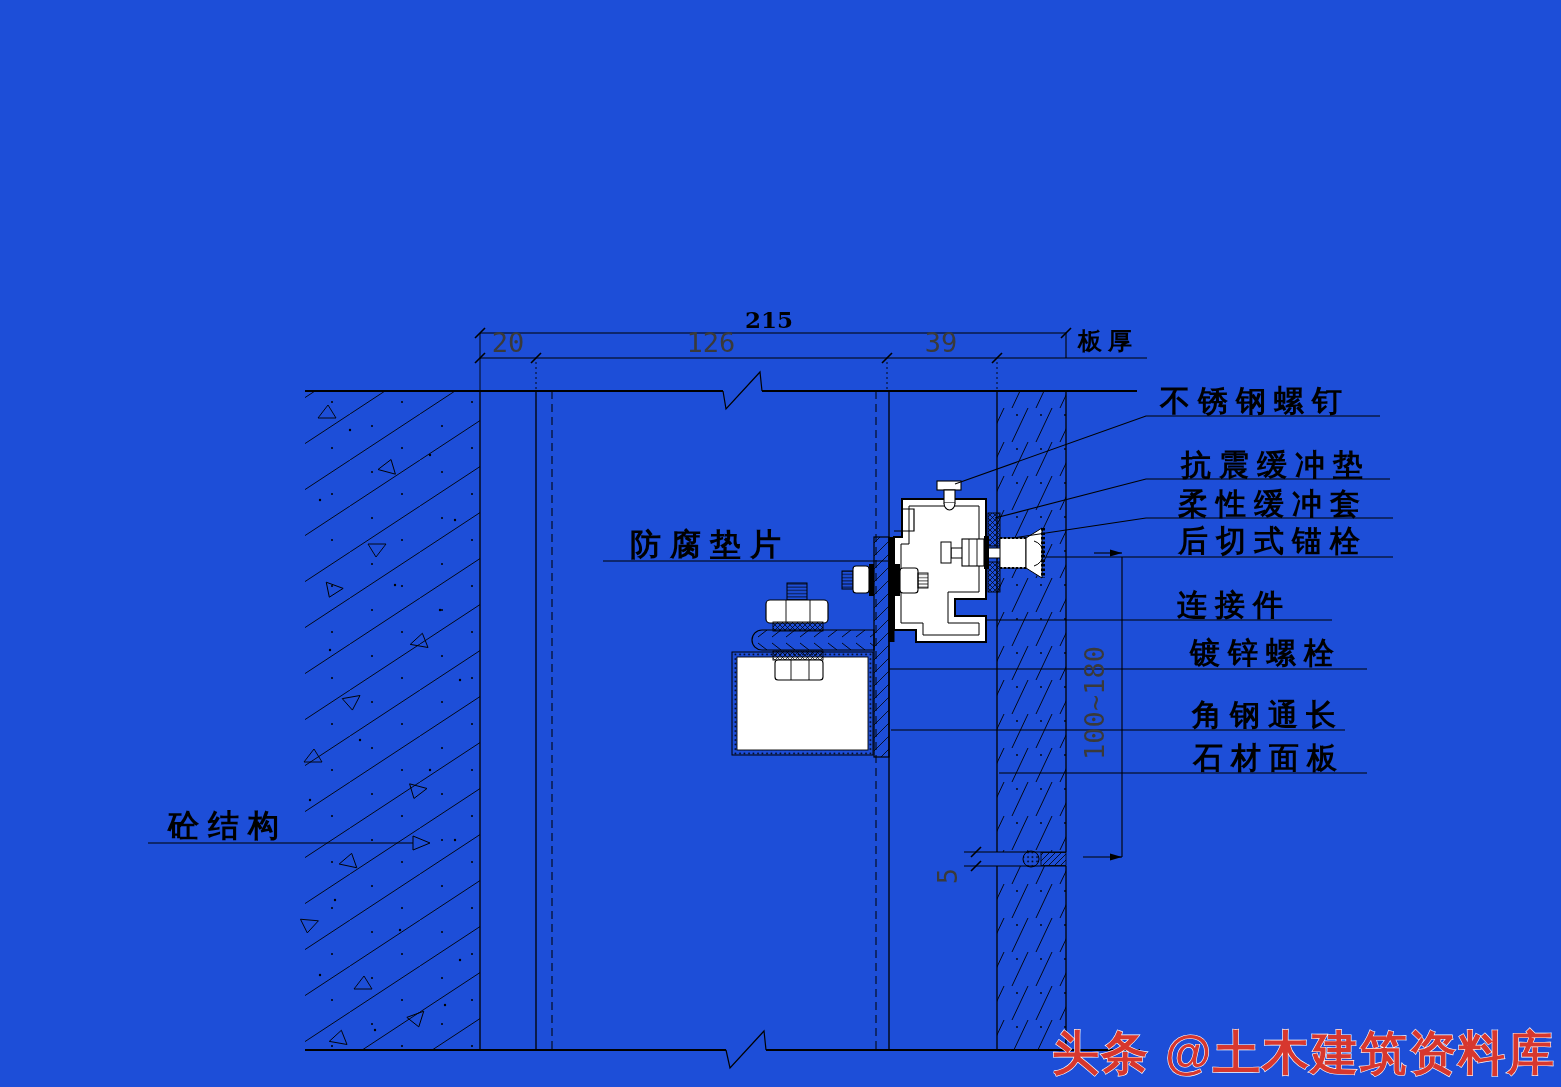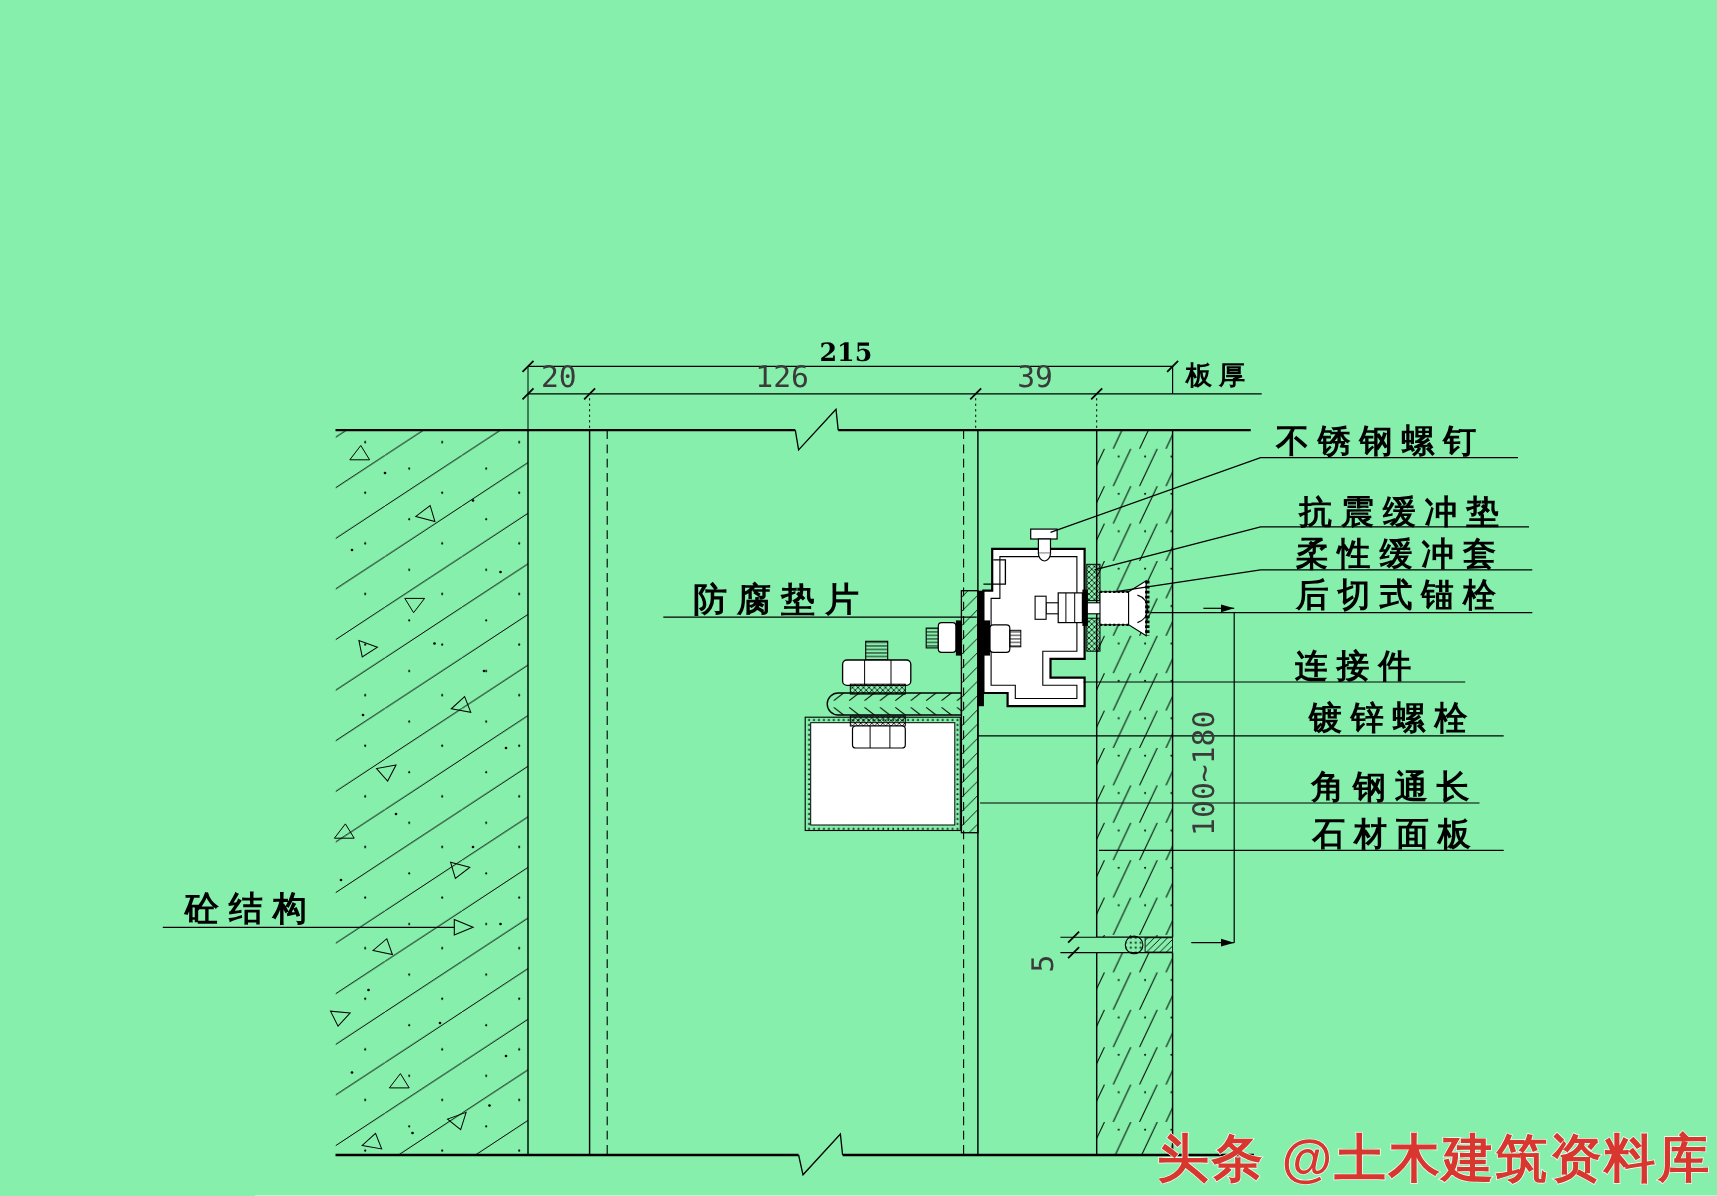--- a/index.html
+++ b/index.html
@@ -1,16 +1,16 @@
 <!DOCTYPE html>
 <html><head>
 <meta charset="utf-8">
 <style>
   html,body{margin:0;padding:0;background:#fff;}
-  .stage{position:relative;width:1561px;height:1087px;background:#86efac;overflow:hidden;}
+  .stage{position:relative;width:1561px;height:1087px;background:#1d4ed8;overflow:hidden;}
   svg{display:block;}
   .cjk{font-family:"Liberation Sans",sans-serif;font-weight:bold;fill:#000;}
   .lblR{font-size:30px;letter-spacing:8px;}
   .lblL{font-size:31px;letter-spacing:9px;}
   .lblS{font-size:24px;letter-spacing:6px;}
   .dimnum{font-family:"DejaVu Sans Mono",monospace;font-size:27px;fill:#3a3a3a;font-weight:400;}
   .dimtotal{font-family:"DejaVu Serif",serif;font-size:23px;font-weight:bold;fill:#000;}
   .wm{font-family:"Liberation Sans",sans-serif;font-weight:bold;font-size:47px;letter-spacing:2px;
       paint-order:stroke;stroke:#ffffff;stroke-width:1.2px;}
 </style>

